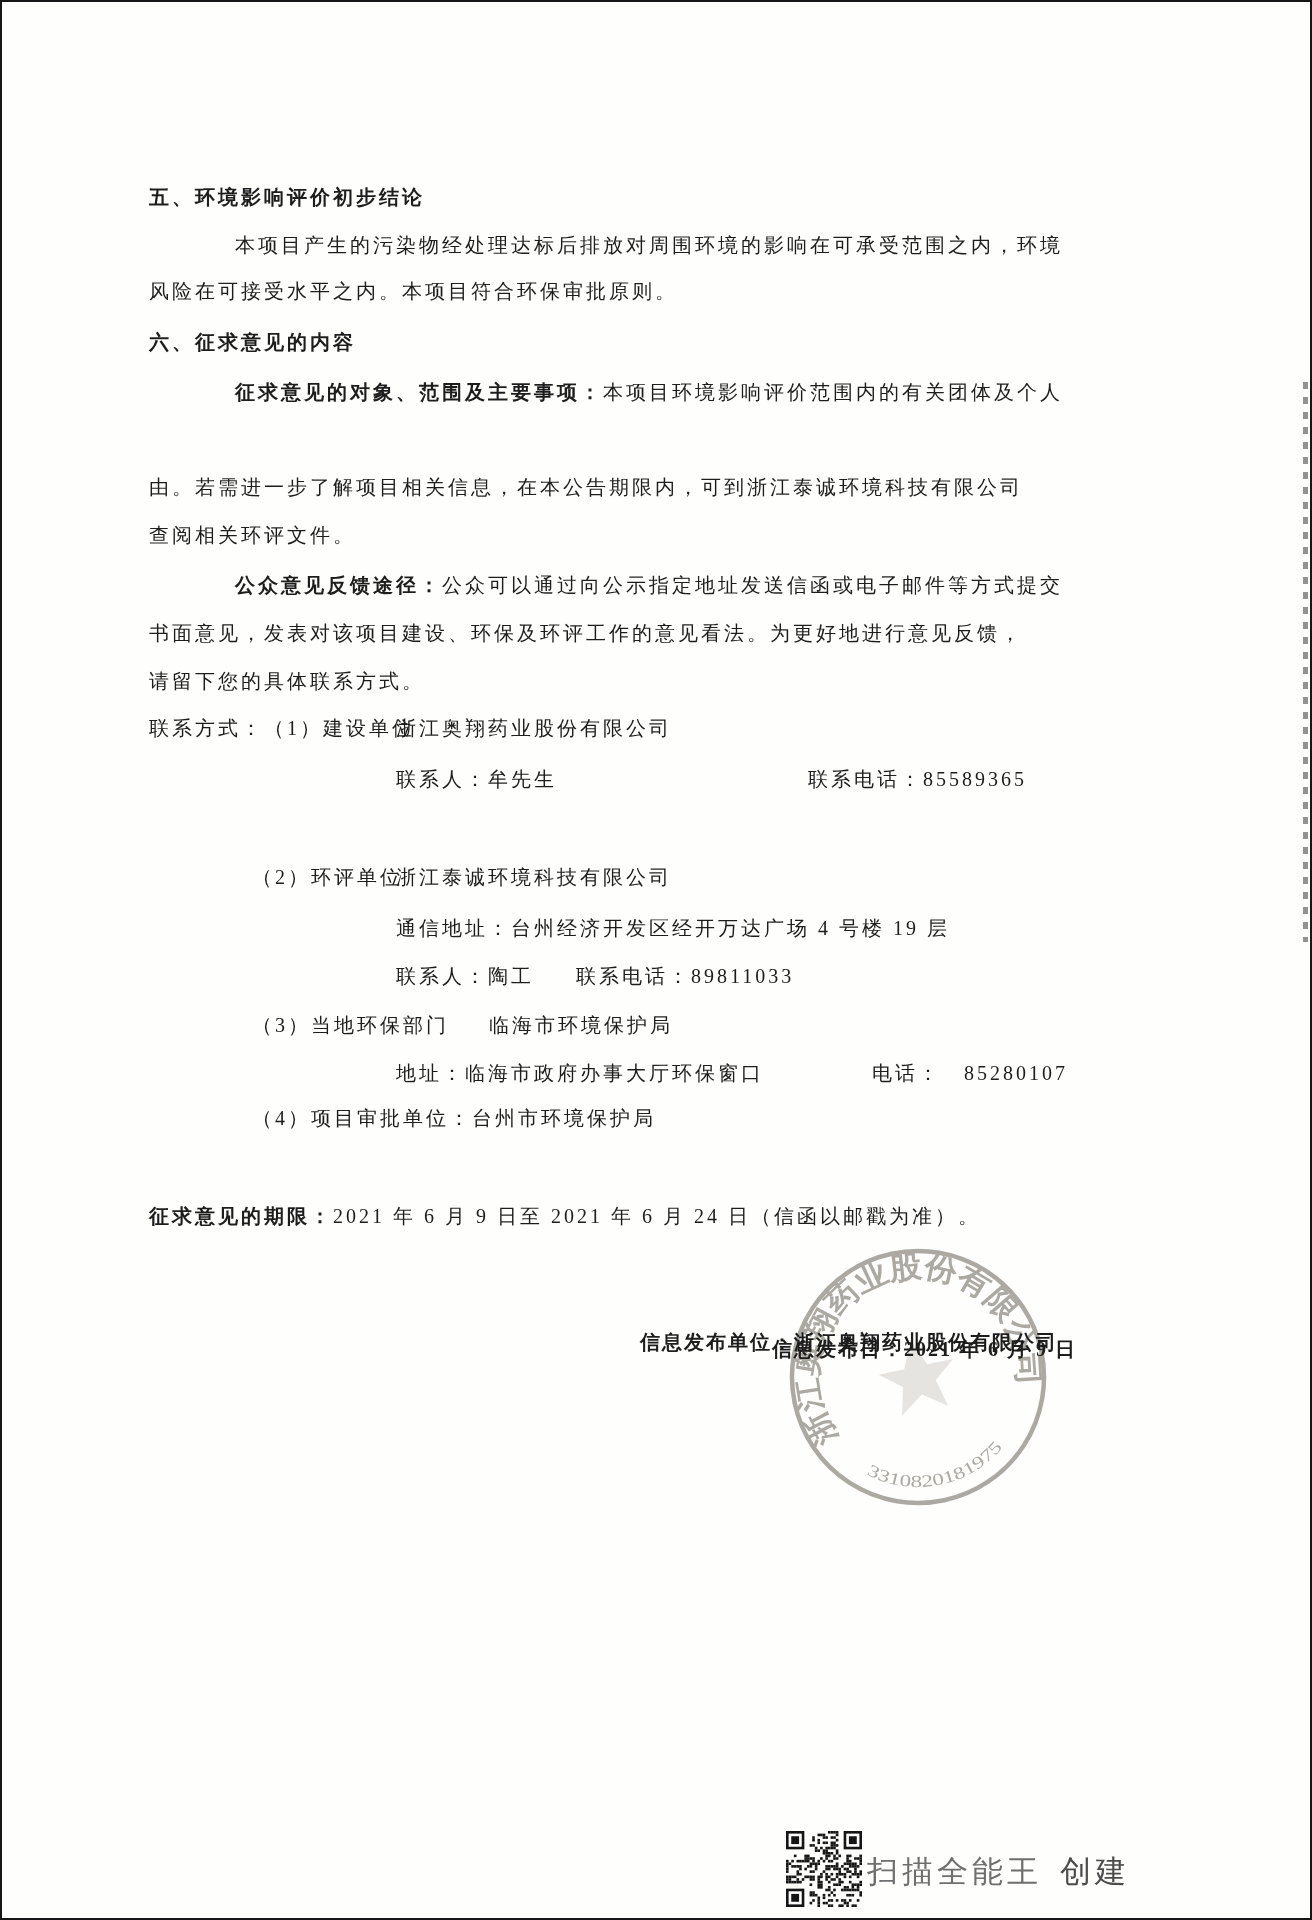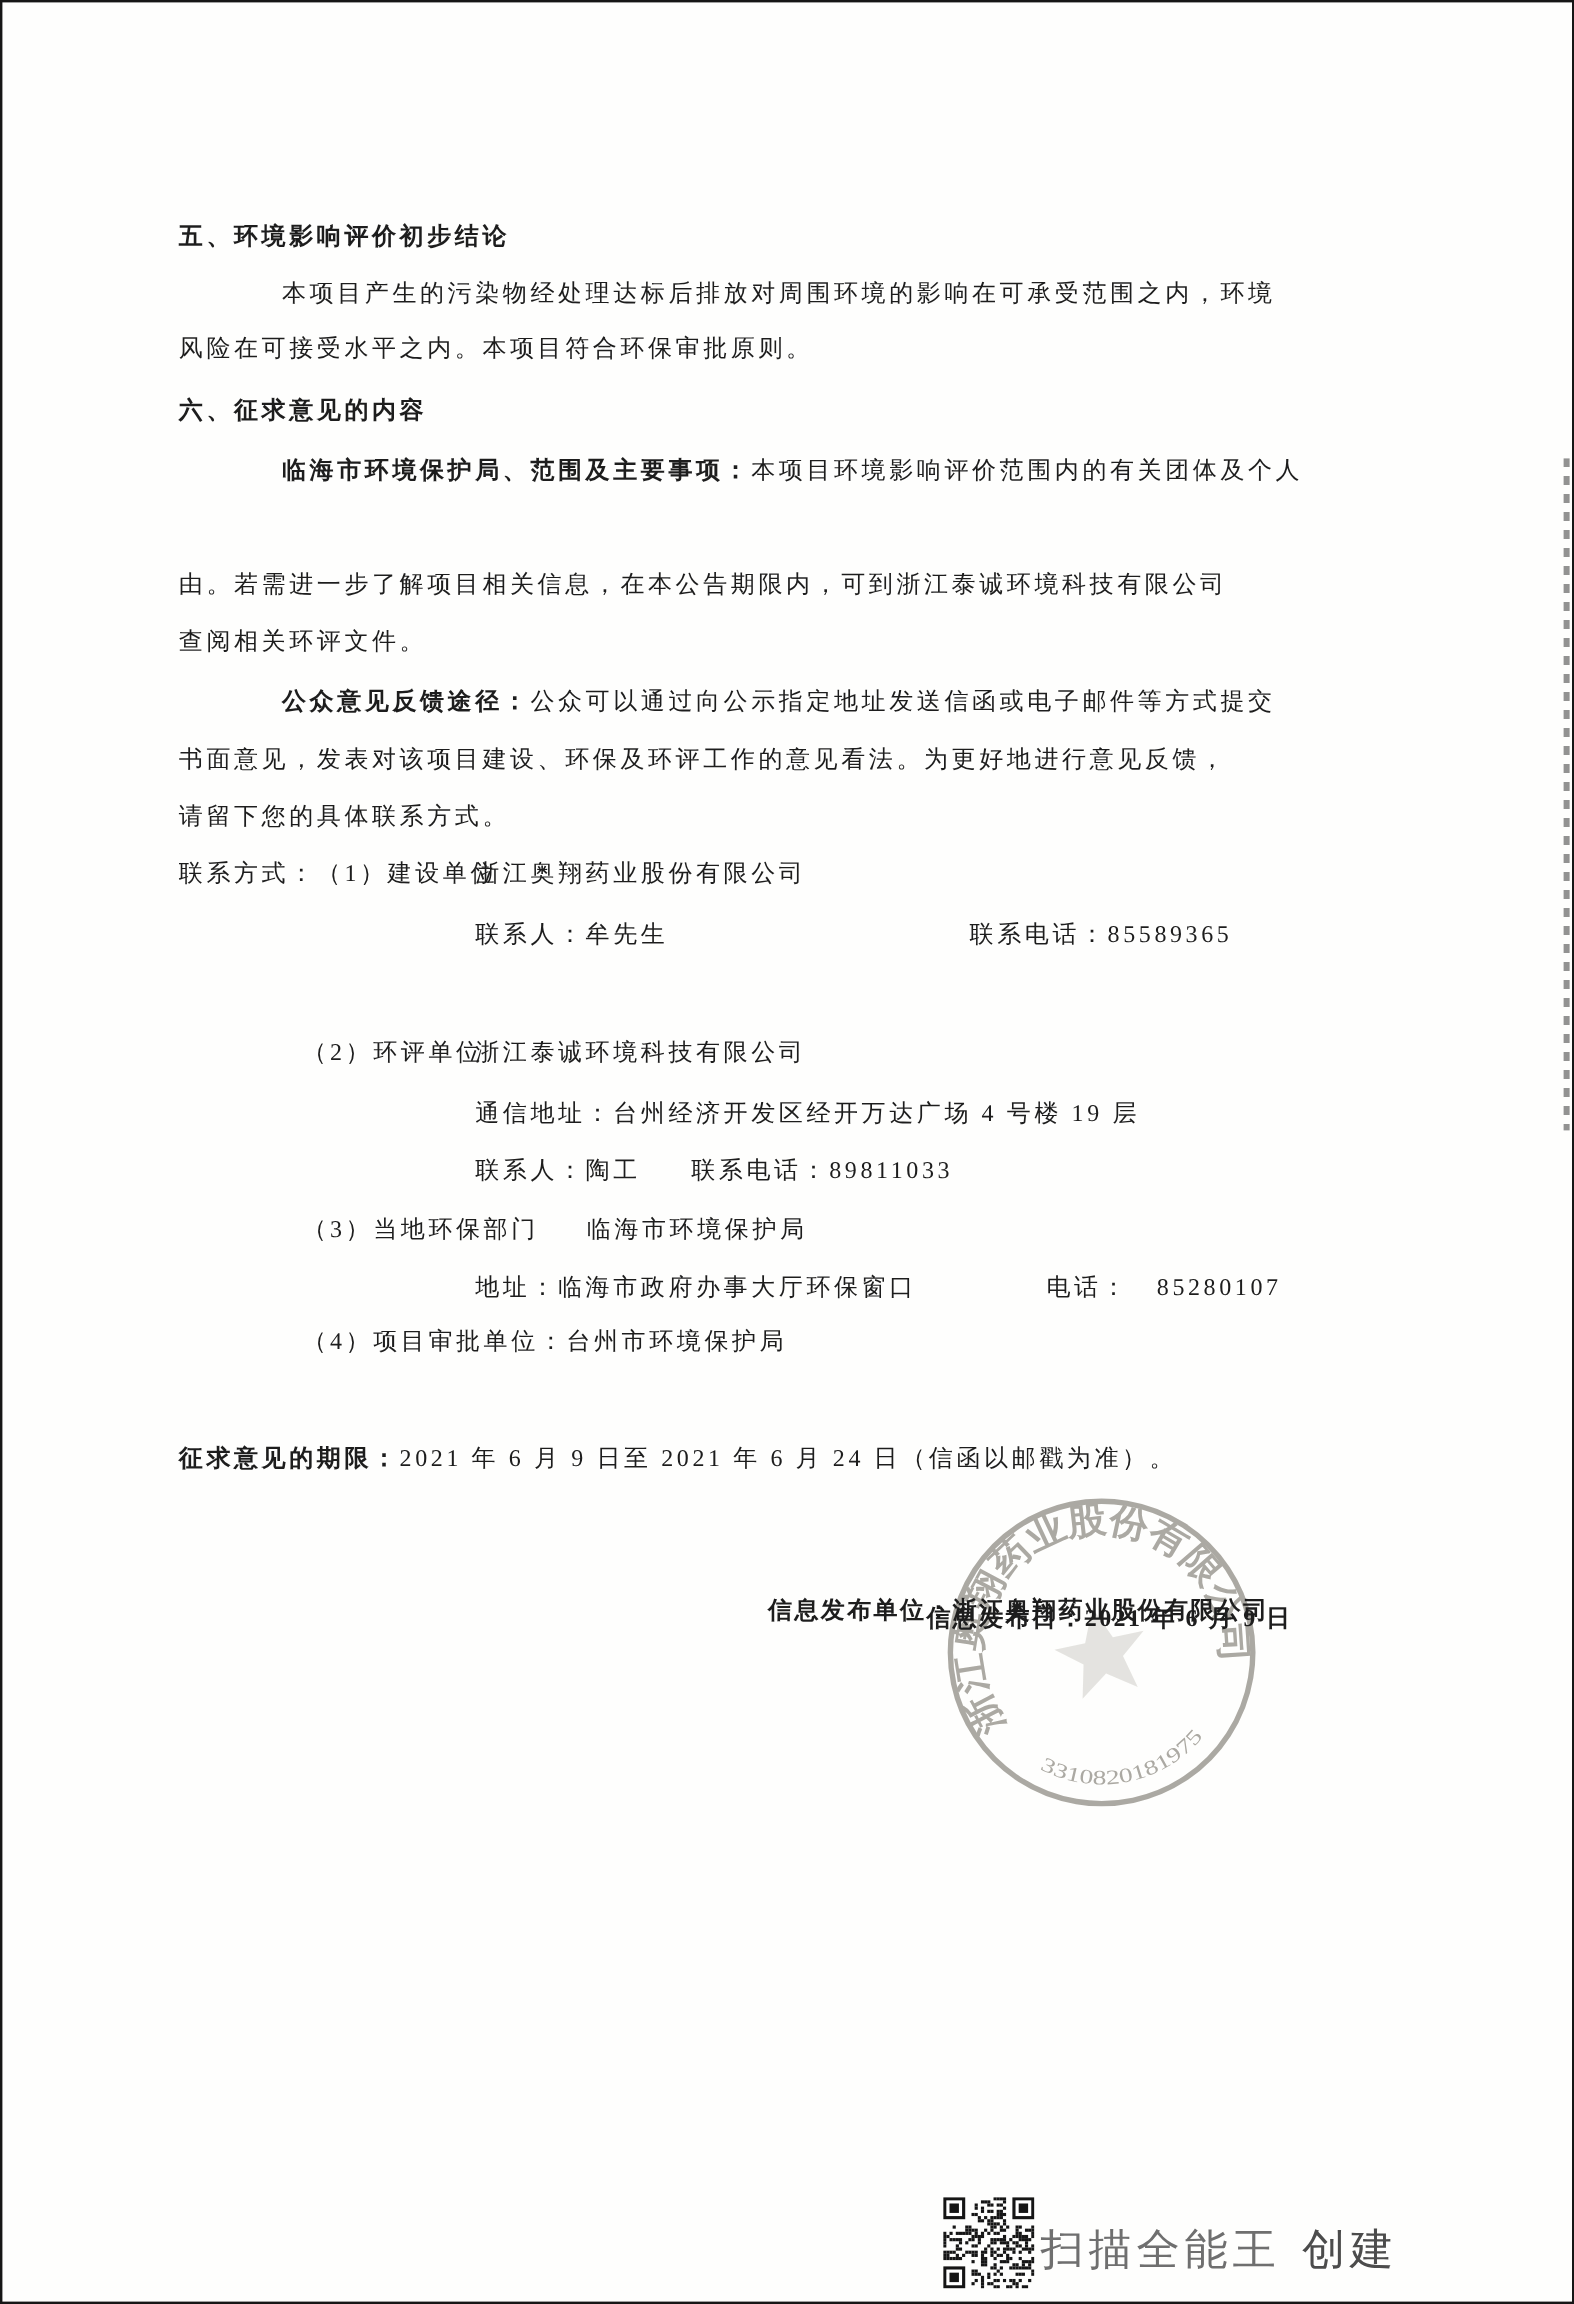--- a/index.html
+++ b/index.html
@@ -14,21 +14,21 @@
   .abs{position:absolute;top:0;}
   .shift{top:6px;}
   .stamp-svg{position:absolute;left:782px;top:1241px;z-index:1;}
   .txt{z-index:2;}
   .artifact{
     position:absolute;right:2px;top:380px;width:5px;height:560px;z-index:3;
     background:repeating-linear-gradient(to bottom,#3a3a3a 0 7px,transparent 7px 15px);
     opacity:.55;
   }
   .qr{position:absolute;left:784px;top:1829px;width:76px;height:76px;z-index:2;}
-  .wm{position:absolute;left:865px;top:1849px;font-size:36px;letter-spacing:4px;white-space:nowrap;z-index:2;
+  .wm{position:absolute;left:865px;top:1849px;font-size:31px;letter-spacing:4px;white-space:nowrap;z-index:2;
       font-family:"Liberation Serif",serif;}
   .wm .app{color:#6f6f6f;}
   .wm .suffix{color:#4c4c4c;margin-left:18px;}
 </style>
 </head>
 <body>
 
 <div class="page">
 
   <svg class="stamp-svg" width="268" height="268" viewBox="0 0 268 268">
@@ -45,21 +45,21 @@
       </text>
     </g>
   </svg>
 
   <div class="ln b txt" style="left:147px;top:182px">五、环境影响评价初步结论</div>
   <div class="ln txt" style="left:233px;top:230px">本项目产生的污染物经处理达标后排放对周围环境的影响在可承受范围之内，环境</div>
   <div class="ln txt" style="left:147px;top:276px">风险在可接受水平之内。本项目符合环保审批原则。</div>
 
   <div class="ln b txt" style="left:147px;top:327px">六、征求意见的内容</div>
   <div class="ln txt" style="left:233px;top:377px">
-    <span class="b">临海市环境保护局、范围及主要事项：</span><span>本项目环境影响评价范围内的有关团体及个人</span>
+    <span class="b">征求意见的对象、范围及主要事项：</span><span>本项目环境影响评价范围内的有关团体及个人</span>
   </div>
   <div class="ln txt" style="left:147px;top:472px">由。若需进一步了解项目相关信息，在本公告期限内，可到浙江泰诚环境科技有限公司</div>
   <div class="ln txt" style="left:147px;top:520px">查阅相关环评文件。</div>
   <div class="ln txt" style="left:233px;top:570px">
     <span class="b">公众意见反馈途径：</span><span>公众可以通过向公示指定地址发送信函或电子邮件等方式提交</span>
   </div>
   <div class="ln txt" style="left:147px;top:618px">书面意见，发表对该项目建设、环保及环评工作的意见看法。为更好地进行意见反馈，</div>
   <div class="ln txt" style="left:147px;top:666px">请留下您的具体联系方式。</div>
 
   <div class="ln txt" style="left:147px;top:713px">

